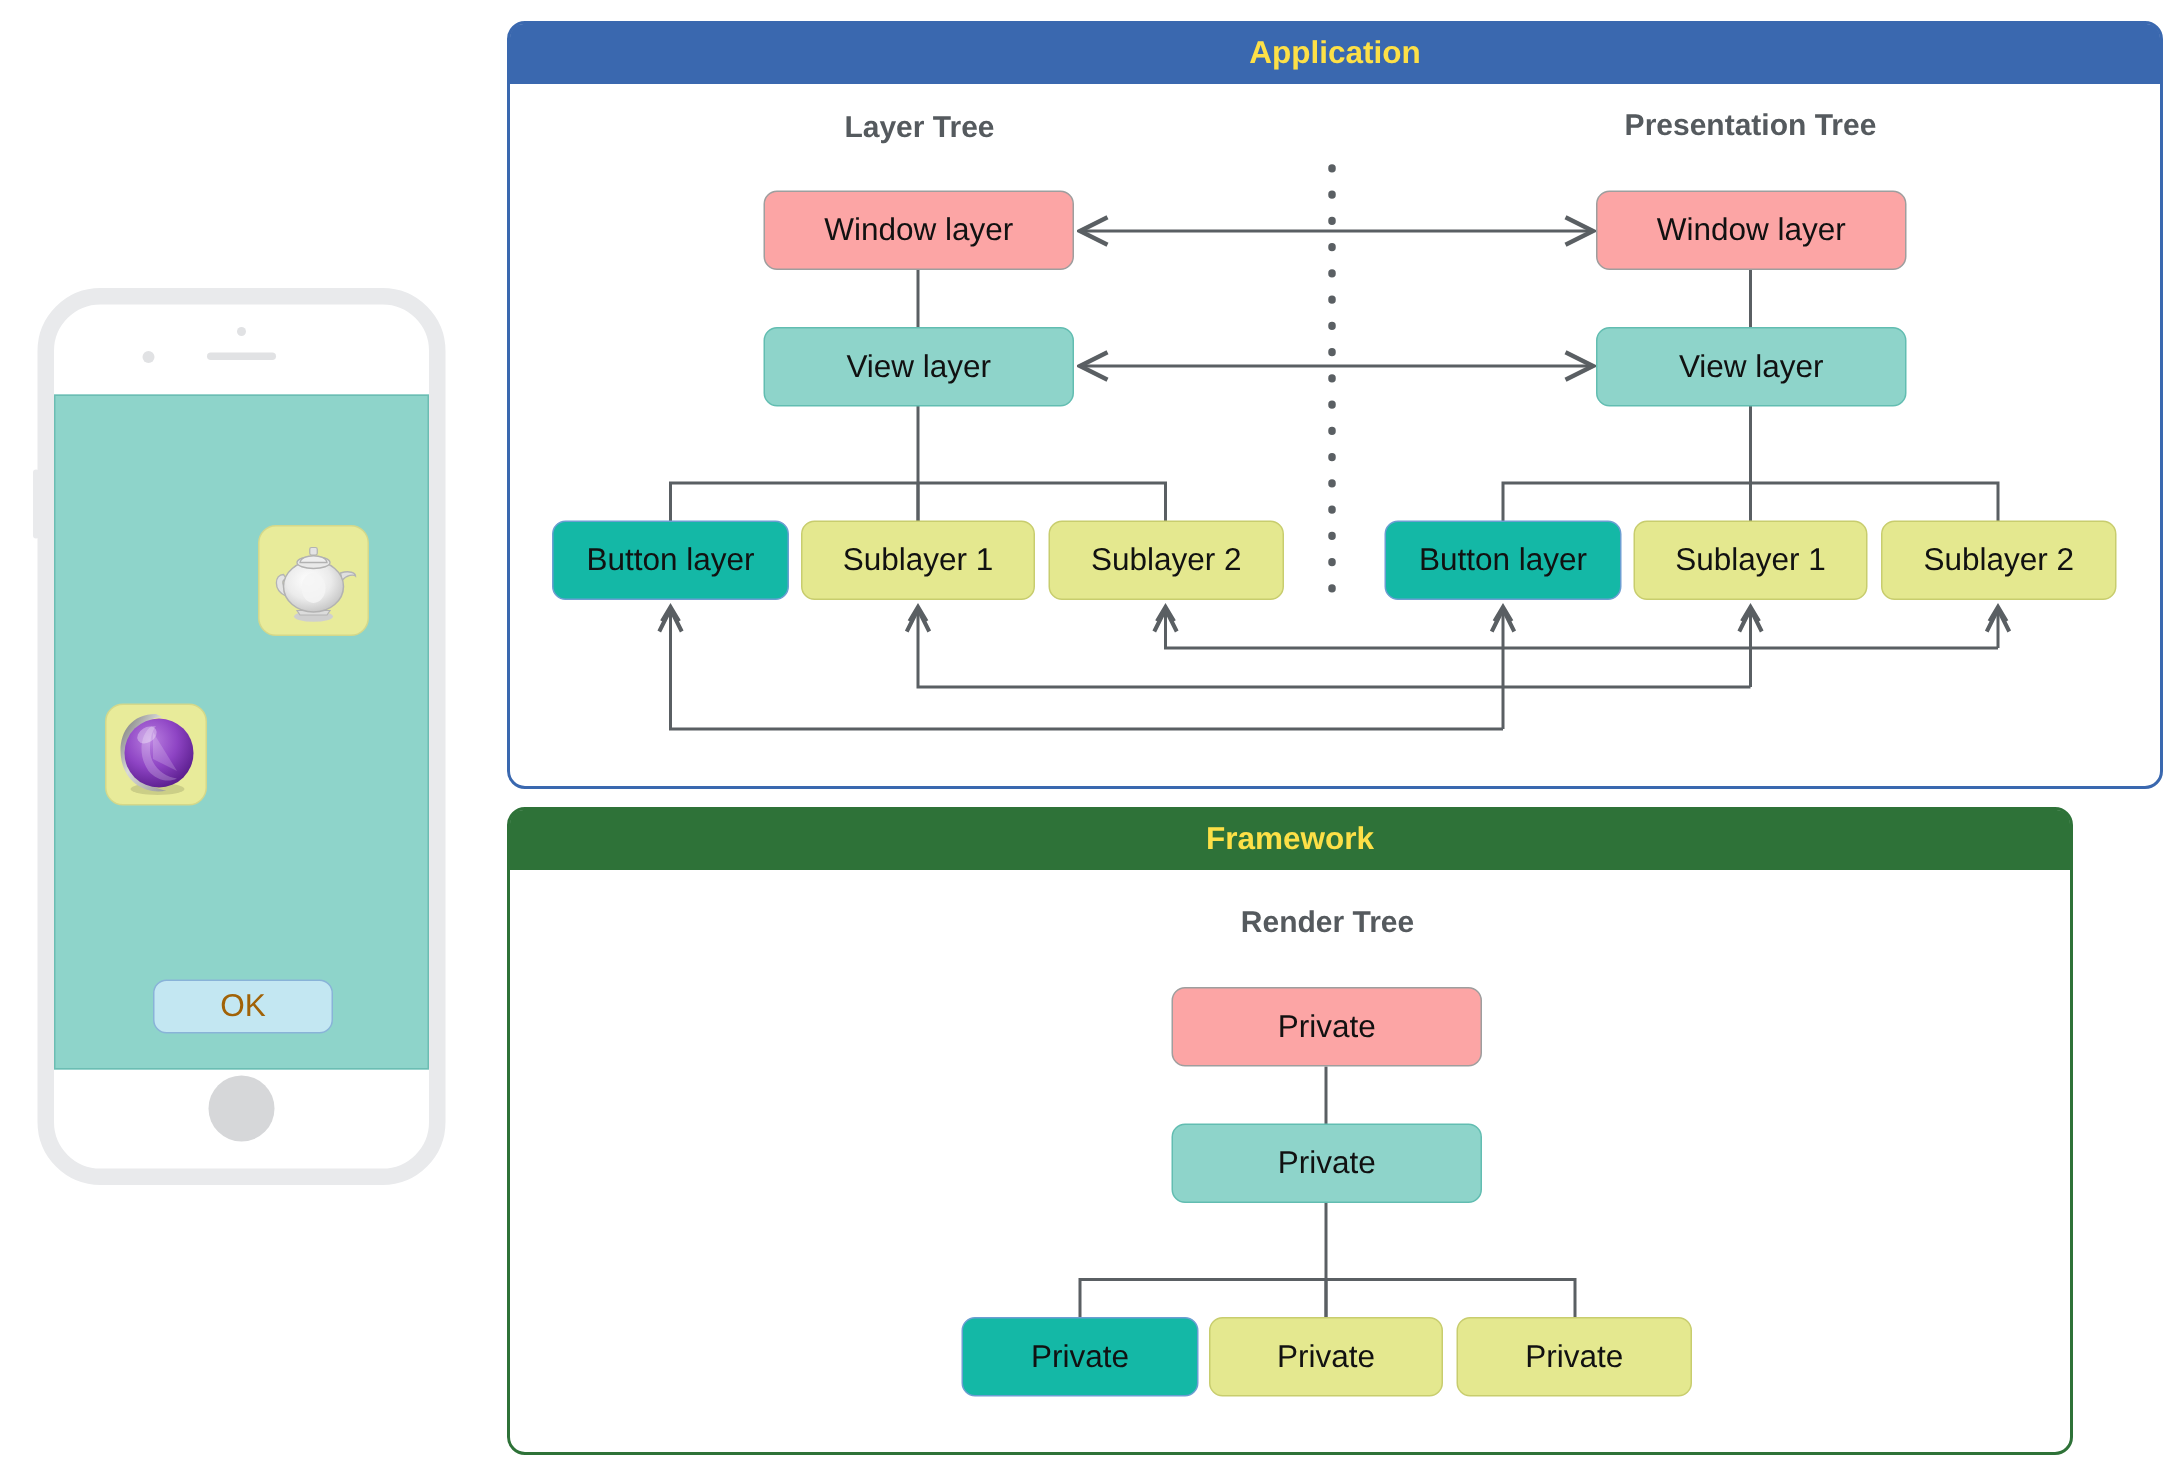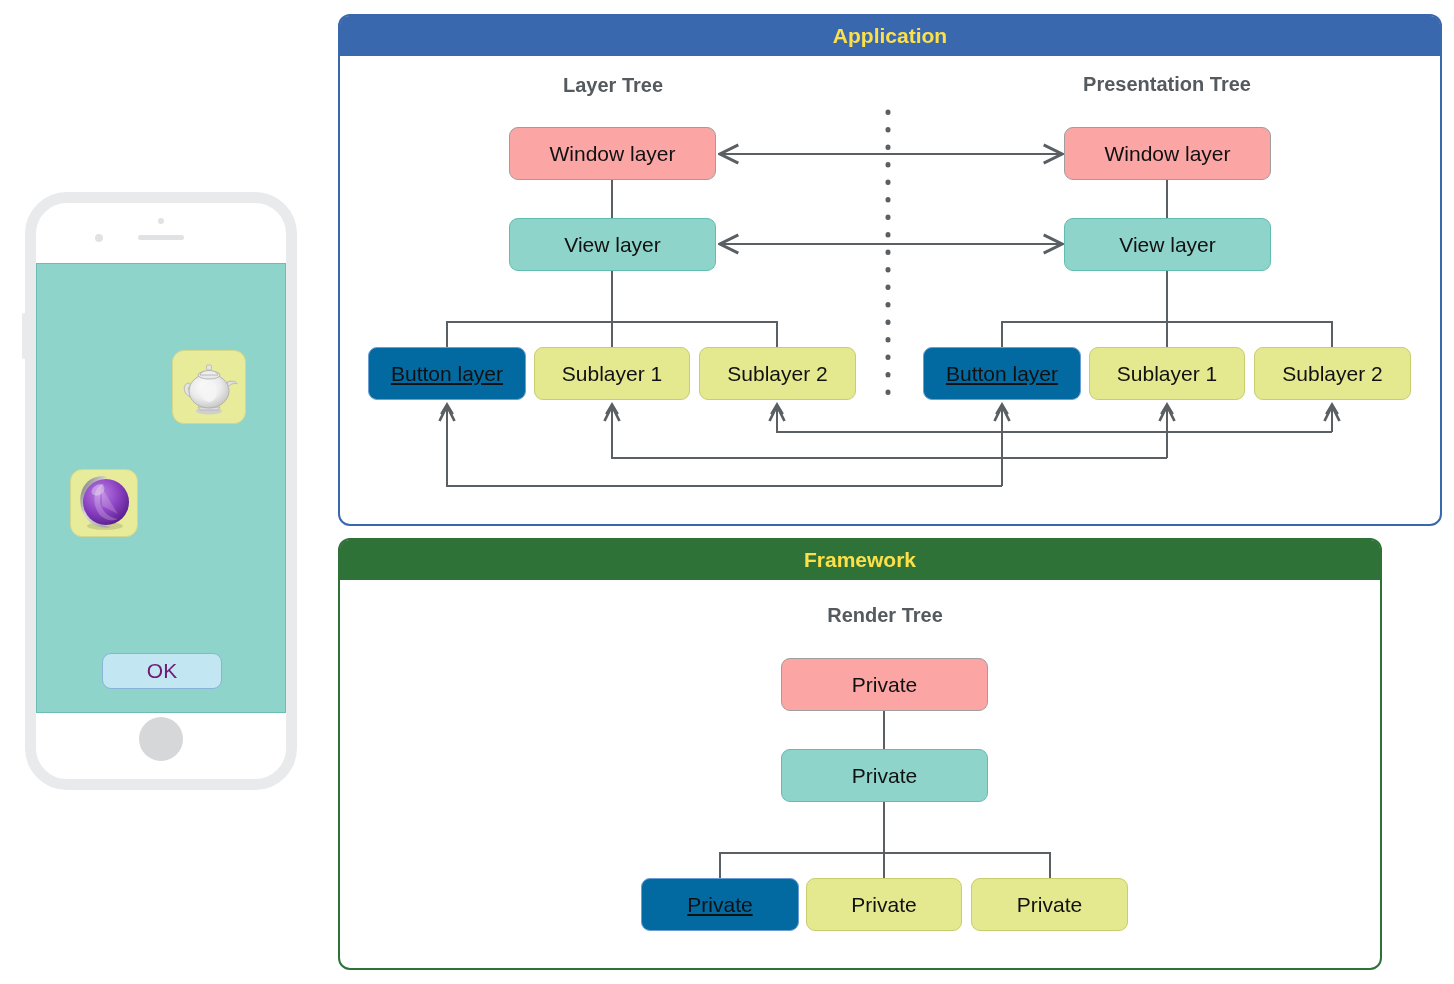--- a/index.html
+++ b/index.html
@@ -103,21 +103,21 @@
     width: 120px;
     height: 36px;
     border-radius: 9px;
     background: #c3e7f2;
     border: 1.5px solid #89b3d8;
     box-sizing: border-box;
     display: flex;
     align-items: center;
     justify-content: center;
     font-size: 21px;
-    color: #701a75;
+    color: #a16207;
   }
 
   
   .panel {
     position: absolute;
     box-sizing: border-box;
     background: #ffffff;
     border-radius: 12px;
   }
   #panel-application {
@@ -160,21 +160,21 @@
     border-radius: 9px;
     display: flex;
     align-items: center;
     justify-content: center;
     font-size: 21px;
     color: #111111;
     white-space: nowrap;
   }
   .node.gray   { background: #fca5a5; border: 1.5px solid #9e9e9e; }
   .node.teal   { background: #8ed4ca; border: 1.5px solid #62bdb1; text-align: center; }
-  .node.blue   { background: #0369a1; border: 1.5px solid #6b9ed2; text-decoration: underline; }
+  .node.blue   { background: #14b8a6; border: 1.5px solid #6b9ed2; }
   .node.yellow { background: #e4e88f; border: 1.5px solid #c8cd6e; }
 
   svg.wires {
     position: absolute;
     left: 0; top: 0;
     width: 1454px; height: 984px;
     pointer-events: none;
   }
 </style>
 </head>

